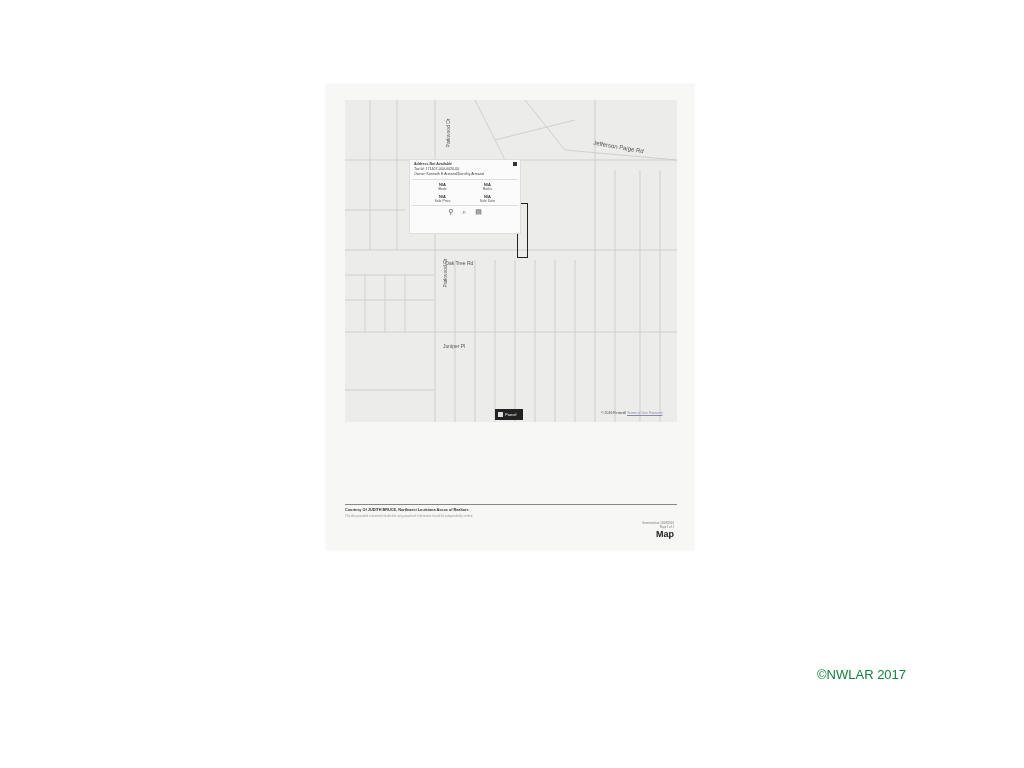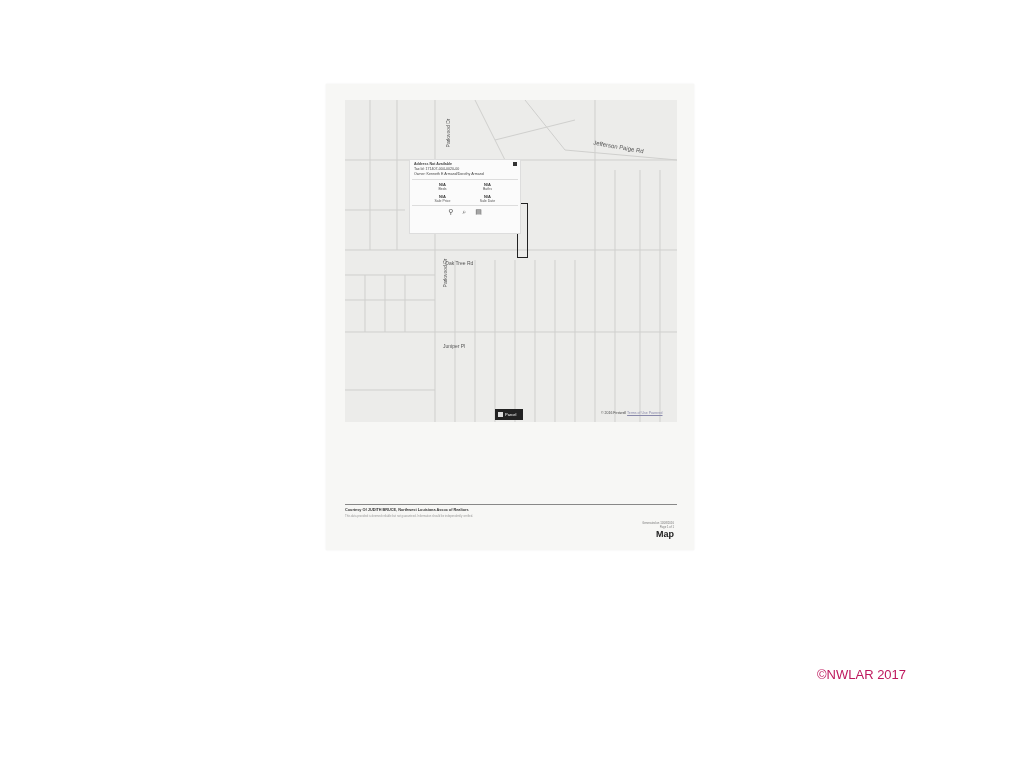--- a/index.html
+++ b/index.html
@@ -20,21 +20,21 @@
   .parcel-outline { position:absolute; left:172px; top:103px; width:11px; height:55px; border:1.5px solid #222; box-sizing:border-box; }
   .parcel-btn { position:absolute; left:150px; top:309px; width:28px; height:11px; background:#222; color:#fff; font-size:4px; display:flex; align-items:center; gap:2px; padding-left:3px; box-sizing:border-box; }
   .parcel-btn .sq { width:5px; height:5px; background:#ddd; }
   .copyright-map { position:absolute; left:256px; top:311px; font-size:3.5px; color:#444; white-space:nowrap; }
   .copyright-map .lnk { color:#88a; text-decoration:underline; }
   .footer-rule { position:absolute; left:19px; top:420px; width:332px; border-top:1px solid #888; }
   .courtesy { position:absolute; left:19px; top:424px; font-size:3.8px; font-weight:bold; color:#333; white-space:nowrap; }
   .disclaimer { position:absolute; left:19px; top:430px; width:230px; font-size:2.8px; color:#999; line-height:4px; }
   .doc-title { position:absolute; right:20px; top:425px; font-size:9px; font-weight:bold; color:#222;margin-top:20px; }
   .doc-meta { position:absolute; right:20px; top:437px; font-size:2.8px; color:#777; text-align:right; line-height:4px; }
-  .watermark { position:absolute; left:817px; top:667px; font-size:13px; color:#be185d; }
+  .watermark { position:absolute; left:817px; top:667px; font-size:13px; color:#15803d; }
 </style>
 </head>
 <body>
 
 <div class="page">
   <div class="map">
     <svg width="332" height="322">
       <g stroke="#cfcfcd" stroke-width="1" fill="none">
         <line x1="0" y1="60" x2="332" y2="60"></line>
         <line x1="0" y1="150" x2="332" y2="150"></line>

